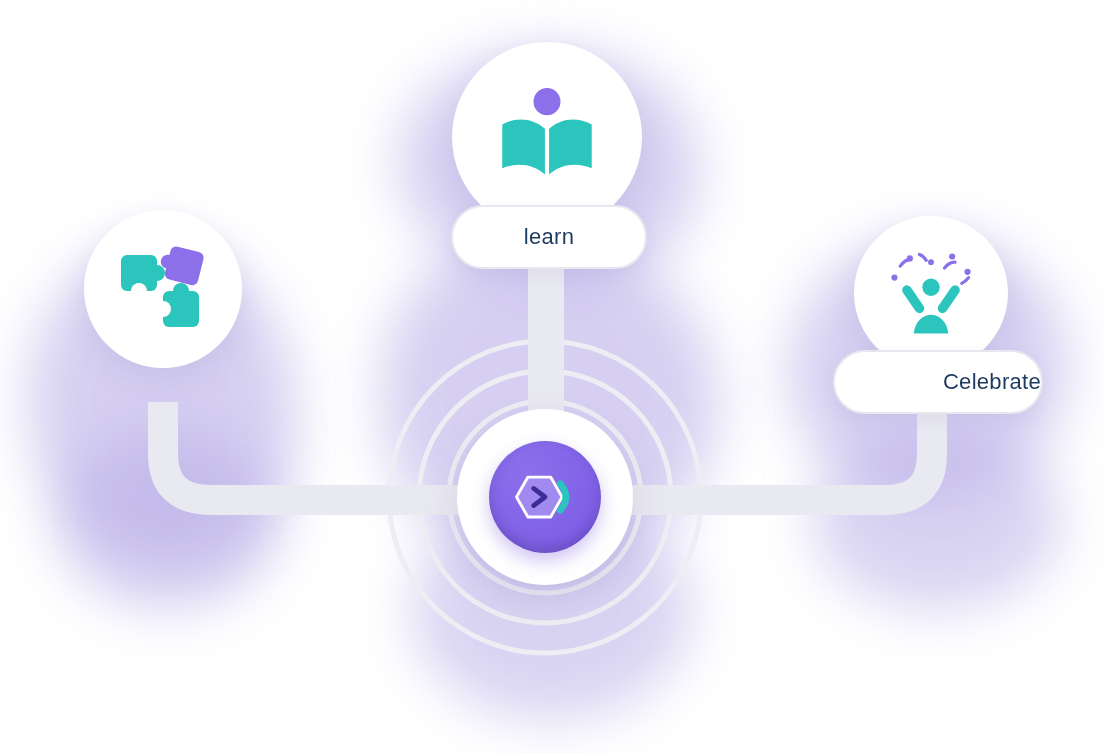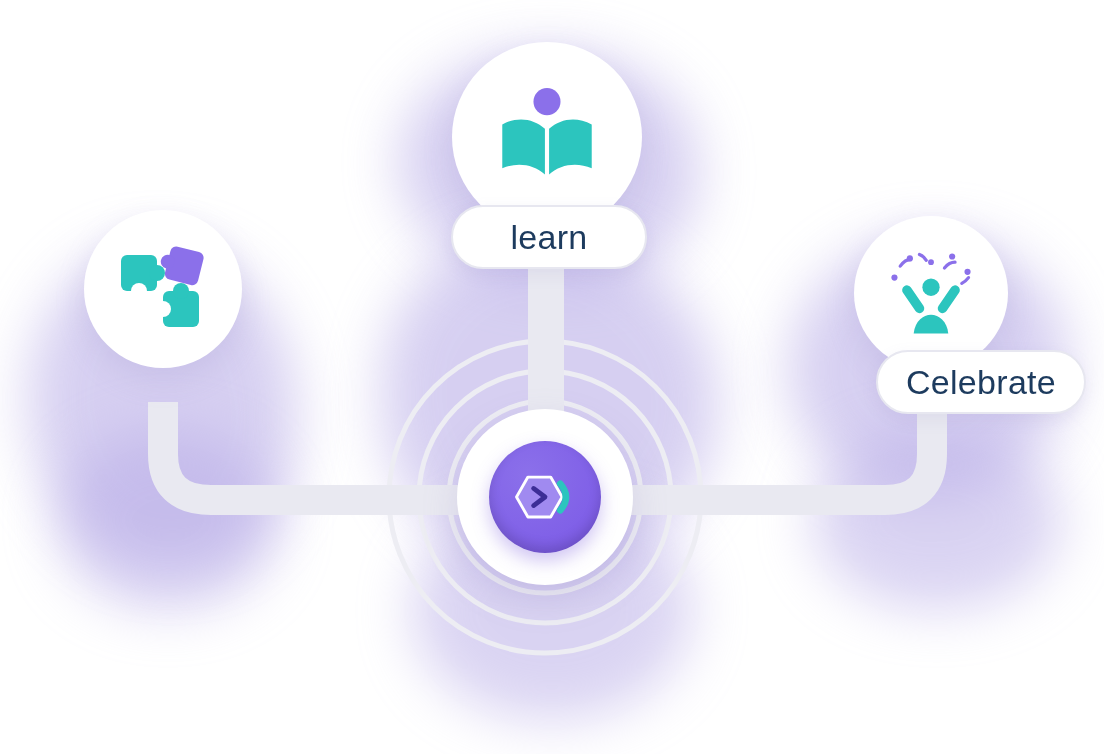--- a/index.html
+++ b/index.html
@@ -37,26 +37,26 @@
     display:flex;align-items:center;justify-content:center;
     box-shadow:0 12px 30px rgba(150,140,200,0.20);
   }
   .build-circle{left:84px;top:210px;width:158px;height:158px;}
   .learn-circle{left:452px;top:42px;width:190px;height:190px;}
   .celebrate-circle{left:854px;top:216px;width:154px;height:154px;}
 
   .pill{
     position:absolute;background:#ffffff;border:2px solid var(--pill-border,#e7e7f0);
     border-radius:34px;display:flex;align-items:center;justify-content:center;
-    font-size:34px;font-weight:500;color:var(--text,#1d3b5e);letter-spacing:.3px;
+    font-size:22px;font-weight:500;color:var(--text,#1d3b5e);letter-spacing:.3px;
     box-shadow:0 6px 16px rgba(140,130,190,0.12);box-sizing:border-box;
   }
   .build-pill{left:68px;top:350px;width:190px;height:64px;}
   .learn-pill{left:451px;top:205px;width:196px;height:64px;}
-  .celebrate-pill{left:876px;top:350px;width:210px;height:64px;}
+  .celebrate-pill{left:833px;top:350px;width:210px;height:64px;justify-content:flex-end;}
 
   .hub{
     position:absolute;left:457px;top:409px;width:176px;height:176px;border-radius:50%;
     background:#ffffff;display:flex;align-items:center;justify-content:center;
     box-shadow:0 14px 34px rgba(150,140,200,0.25);
   }
   .hub-core{
     width:112px;height:112px;border-radius:50%;
     background:radial-gradient(circle at 35% 30%, var(--purple,#8b70ea), var(--purple-deep,#7a58e6));
     display:flex;align-items:center;justify-content:center;

